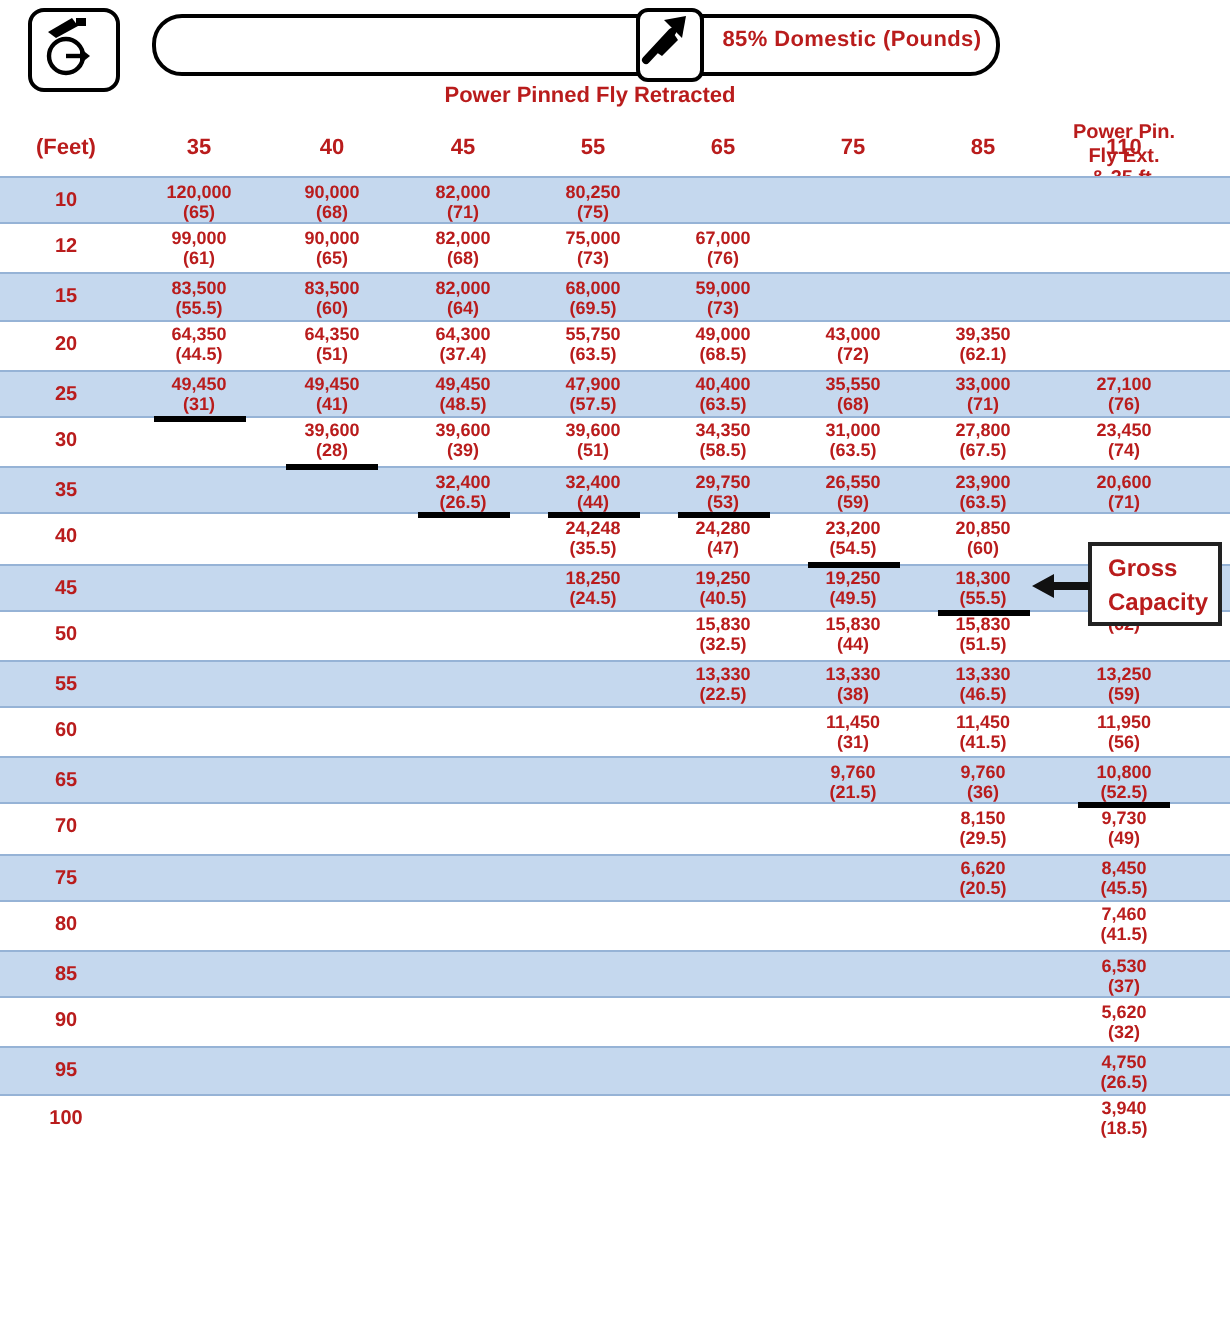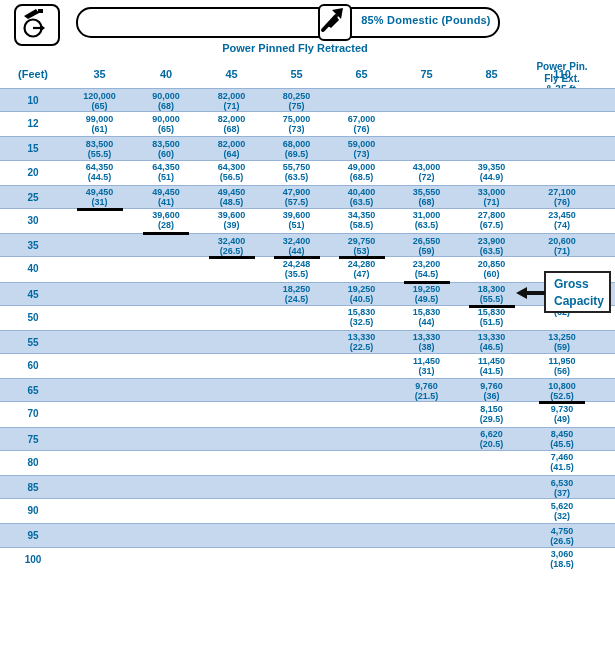--- a/index.html
+++ b/index.html
@@ -1,18 +1,18 @@
 <!DOCTYPE html>
 <html><head>
 <meta charset="utf-8">
 <style>
   html,body { margin:0; padding:0; background:#fff; }
   .page {
     position:relative; width:615px; height:668px; background:#fff;
-    font-family:"Liberation Sans", sans-serif; color:#0369a1; overflow:hidden;
+    font-family:"Liberation Sans", sans-serif; color:#b91c1c; overflow:hidden;
   }
   
   .corner-icon {
     position:absolute; left:14px; top:4px; width:42px; height:38px;
     border:2px solid #000; border-radius:8px; background:#fff;
   }
   
   .banner {
     position:absolute; left:76px; top:7px; width:420px; height:27px;
     border:2px solid #000; border-radius:15px; background:#fff;
@@ -191,37 +191,37 @@
         <div class="cell">
           <div class="val">64,350</div>
           <div class="deg">(44.5)</div>
         </div>
         <div class="cell">
           <div class="val">64,350</div>
           <div class="deg">(51)</div>
         </div>
         <div class="cell">
           <div class="val">64,300</div>
-          <div class="deg">(56.5)</div>
+          <div class="deg">(37.4)</div>
         </div>
         <div class="cell">
           <div class="val">55,750</div>
           <div class="deg">(63.5)</div>
         </div>
         <div class="cell">
           <div class="val">49,000</div>
           <div class="deg">(68.5)</div>
         </div>
         <div class="cell">
           <div class="val">43,000</div>
           <div class="deg">(72)</div>
         </div>
         <div class="cell">
           <div class="val">39,350</div>
-          <div class="deg">(44.9)</div>
+          <div class="deg">(62.1)</div>
         </div>
         <div class="cell"></div>
       </div>
       <div class="trow grid9 striped">
         <div class="radius-label">25</div>
         <div class="cell ul">
           <div class="val">49,450</div>
           <div class="deg">(31)</div>
         </div>
         <div class="cell">
@@ -538,21 +538,21 @@
       <div class="trow grid9">
         <div class="radius-label">100</div>
         <div class="cell"></div>
         <div class="cell"></div>
         <div class="cell"></div>
         <div class="cell"></div>
         <div class="cell"></div>
         <div class="cell"></div>
         <div class="cell"></div>
         <div class="cell">
-          <div class="val">3,060</div>
+          <div class="val">3,940</div>
           <div class="deg">(18.5)</div>
         </div>
       </div>
     </div>
 
   <div class="callout">
     <div>Gross</div>
     <div>Capacity</div>
   </div>
   <svg class="callout-arrow" width="29" height="14" viewBox="0 0 29 14">

